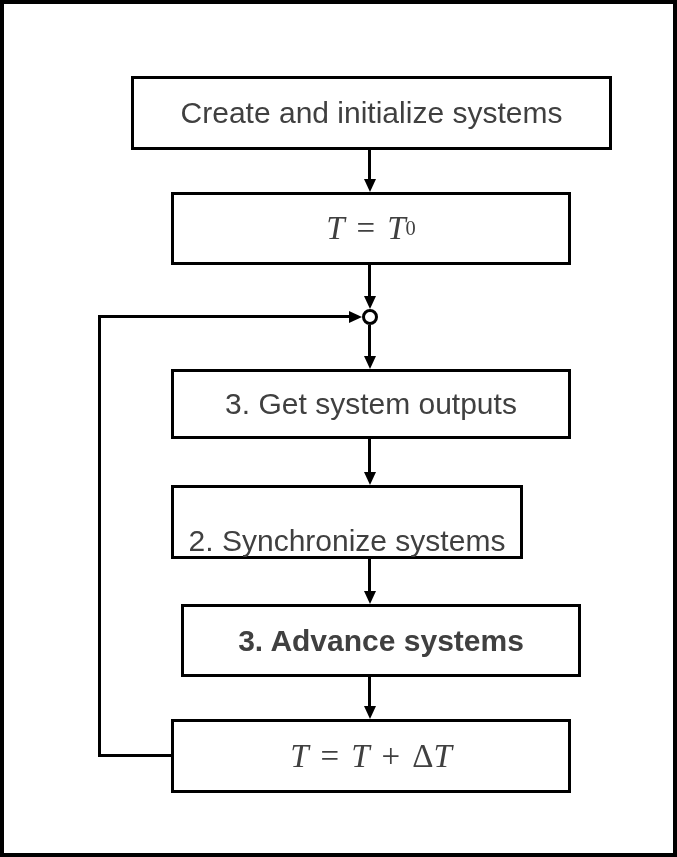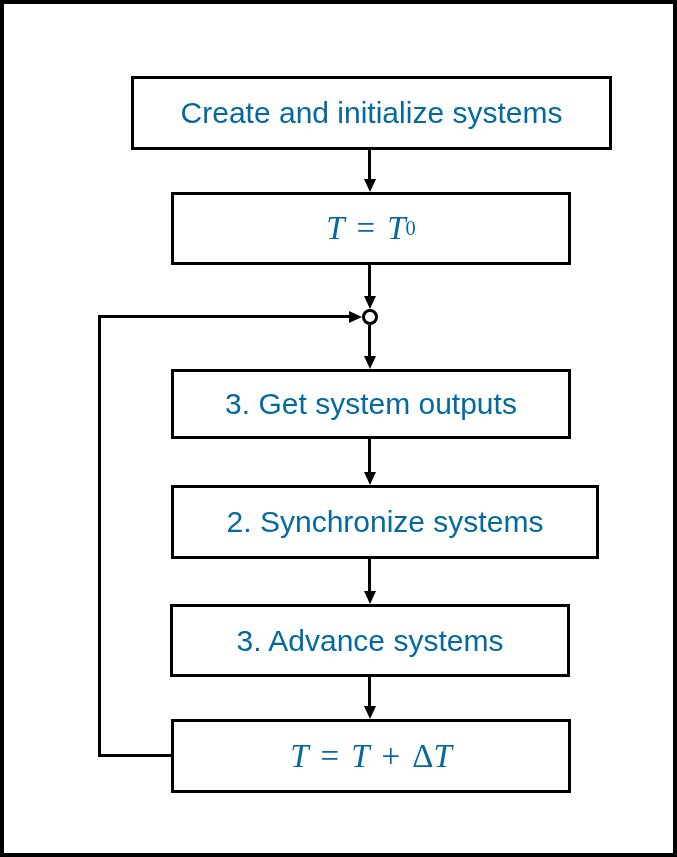--- a/index.html
+++ b/index.html
@@ -8,40 +8,40 @@
     background: #ffffff;
   }
   .canvas {
     position: relative;
     width: 677px;
     height: 857px;
     box-sizing: border-box;
     border: 4px solid #000000;
     background: #ffffff;
     font-family: "Liberation Sans", sans-serif;
-    color: #0369a1;
+    color: #404040;
     overflow: hidden;
   }
   .box {
     position: absolute;
     box-sizing: border-box;
     border: 3px solid #000000;
     background: #ffffff;
     display: flex;
     align-items: center;
     justify-content: center;
     font-size: 30px;
     line-height: 1;
     white-space: nowrap;
   }
   .box-create   { left: 127px; top:  72px; width: 481px; height: 74px; }
   .box-settime  { left: 167px; top: 188px; width: 400px; height: 73px; }
   .box-step1    { left: 167px; top: 365px; width: 400px; height: 70px; }
-  .box-step2    { left: 167px; top: 481px; width: 428px; height: 74px; }
-  .box-step3    { left: 166px; top: 600px; width: 400px; height: 73px; }
+  .box-step2    { left: 167px; top: 481px; width: 352px; height: 74px; align-items: flex-end; }
+  .box-step3    { left: 177px; top: 600px; width: 400px; height: 73px; font-weight: bold; }
   .box-inctime  { left: 167px; top: 715px; width: 400px; height: 74px; }
 
   .math {
     font-family: "Liberation Serif", serif;
     font-size: 33px;
     font-style: normal;
   }
   .math .it { font-style: italic; }
   .math .op { margin: 0 12px; font-style: normal; }
   .math .sub {

